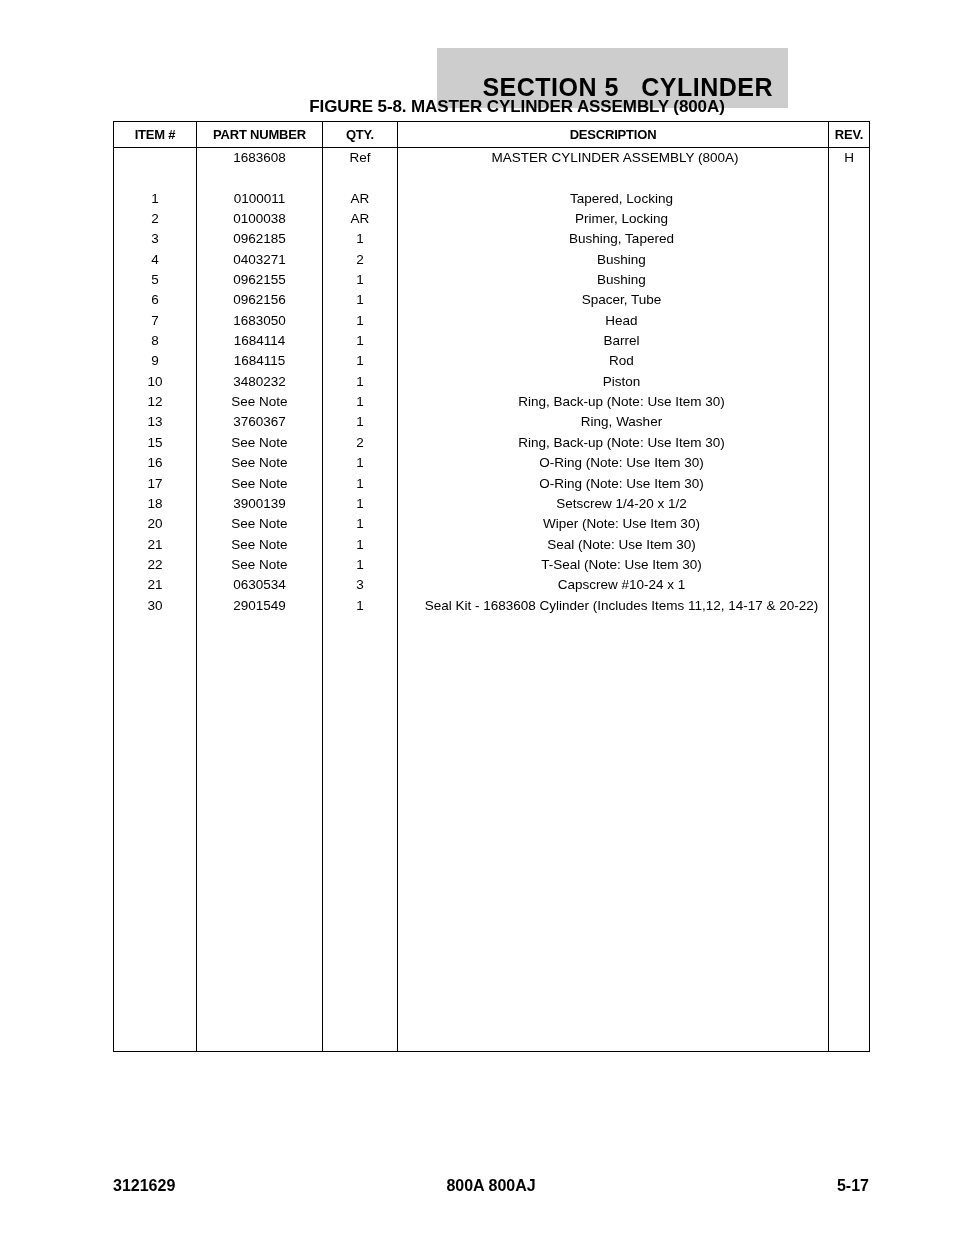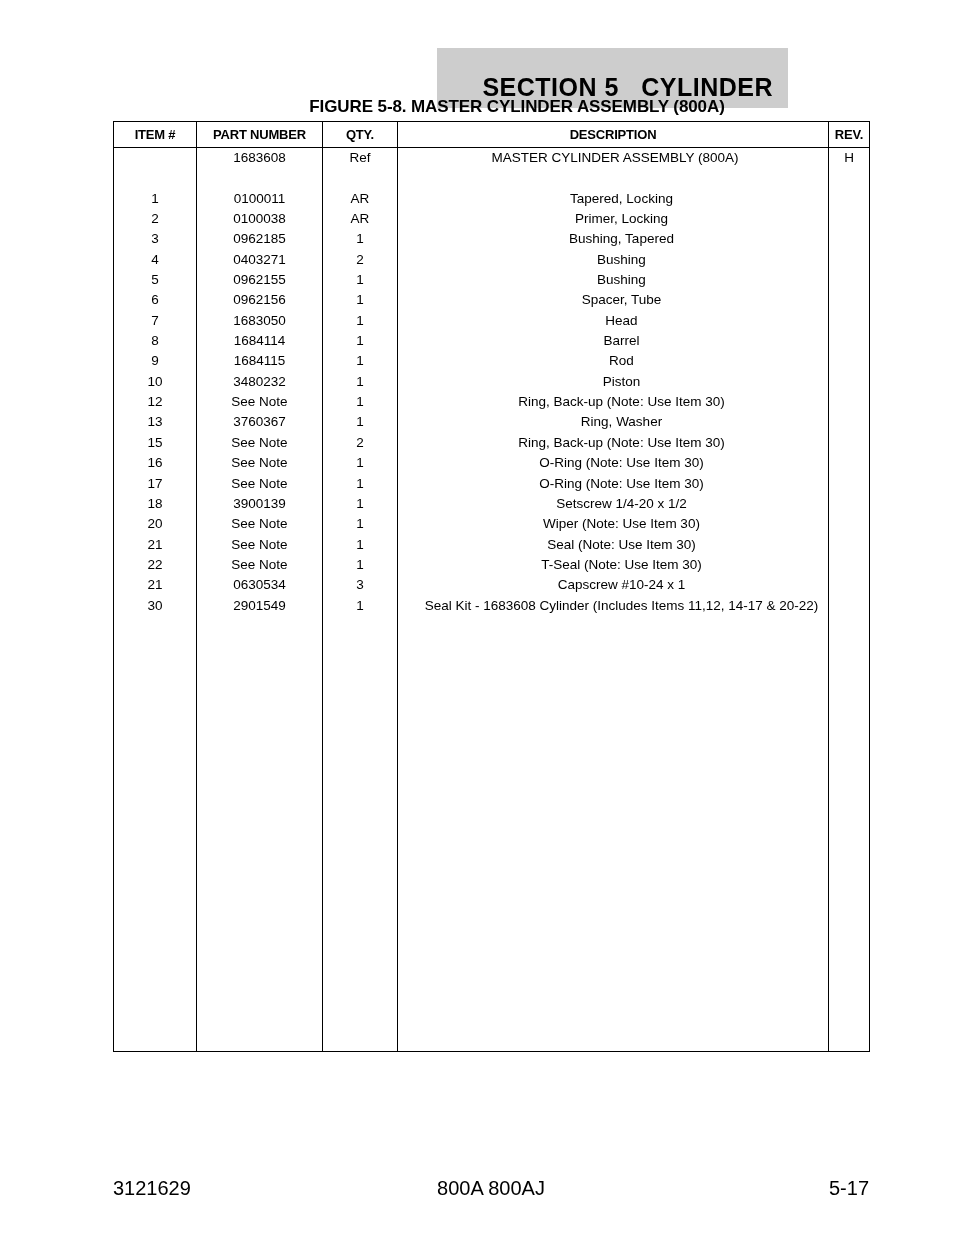--- a/index.html
+++ b/index.html
@@ -108,22 +108,22 @@
     border-bottom: 1.5px solid #000;
   }
 
   
   #page-footer {
     position: absolute;
     left: 113px;
     top: 1177px;
     width: 756px;
     height: 18px;
-    font-size: 20px;
-    font-weight: normal;
+    font-size: 16px;
+    font-weight: bold;
   }
   #page-footer .f-left   { position: absolute; left: 0;  top: 0; }
   #page-footer .f-center { position: absolute; left: 0;  top: 0; width: 756px; text-align: center; }
   #page-footer .f-right  { position: absolute; right: 0; top: 0; }
 </style>
 </head>
 <body>
 
 <div id="section-banner">
   <div id="section-banner-text">SECTION 5   CYLINDER</div>

